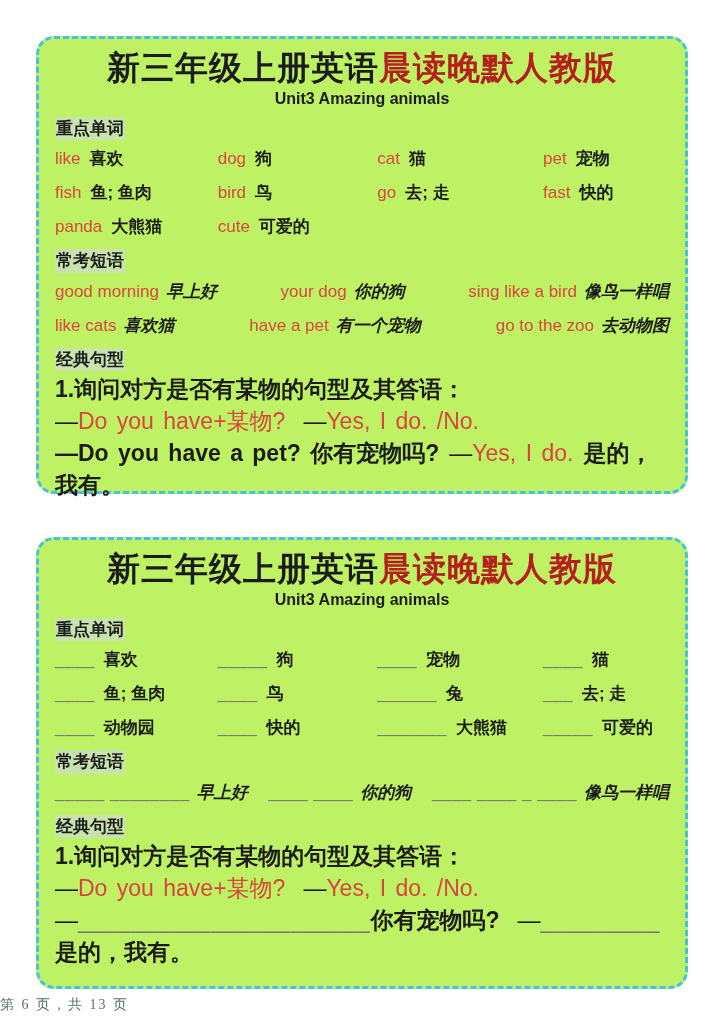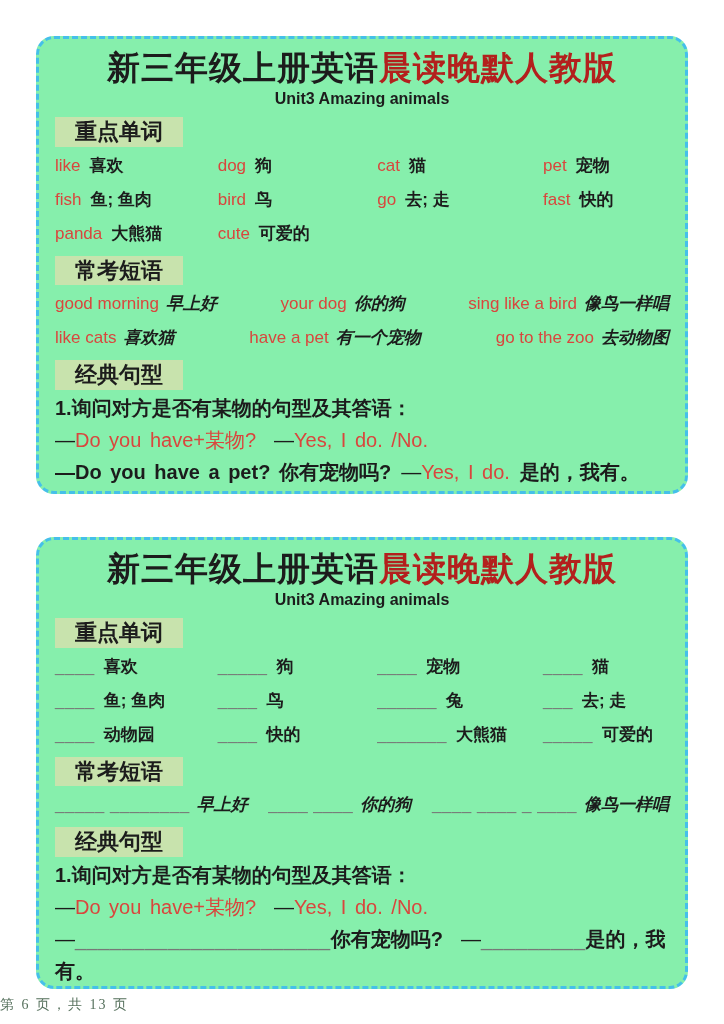--- a/index.html
+++ b/index.html
@@ -11,21 +11,21 @@
     color: #1c1c1c;
     overflow: hidden;
   }
   .card {
     position: absolute;
     left: 36px;
     width: 652px;
     box-sizing: border-box;
     border: 3px dashed #45c0e9;
     border-radius: 18px;
-    background: #86efac;
+    background: #bef264;
     padding: 8px 16px 10px 16px;
   }
   #card1 { top: 36px;  height: 458px; }
   #card2 { top: 537px; height: 452px; }
 
   .card-title {
     text-align: center;
     font-size: 33px;
     font-weight: bold;
     line-height: 1.28;
@@ -36,23 +36,23 @@
   .card-subtitle {
     text-align: center;
     font-size: 16px;
     font-weight: bold;
     line-height: 1.3;
     margin-bottom: 2px;
   }
   .section-label {
     display: inline-block;
     background: #c8e3ad;
-    font-size: 22px;
+    font-size: 17px;
     font-weight: bold;
-    padding: 1px 20px;
+    padding: 1px 1px;
     margin: 5px 0 2px 0;
     line-height: 1.25;
   }
   .words-grid {
     display: grid;
     grid-template-columns: 26.5% 26% 27% 20.5%;
     font-size: 17px;
     line-height: 34px;
   }
   .word-en { color: #d9463d; }
@@ -63,21 +63,21 @@
   }
   .phrase-row {
     display: flex;
     justify-content: space-between;
     font-size: 17px;
     line-height: 34px;
   }
   .phrase-en { color: #d9463d; }
   .phrase-zh { margin-left: 7px; font-weight: bold; font-style: italic; }
   .sent-line {
-    font-size: 20px;
+    font-size: 23px;
     line-height: 32px;
     word-spacing: 3px;
   }
   .sent-intro { font-weight: bold; }
   .s-red { color: #d9463d; }
   .s-dash { color: #1c1c1c; }
   .s-black { font-weight: bold; }
   .s-gap { display: inline-block; width: 18px; }
   .s-gap-sm { display: inline-block; width: 10px; }
   .footer {

